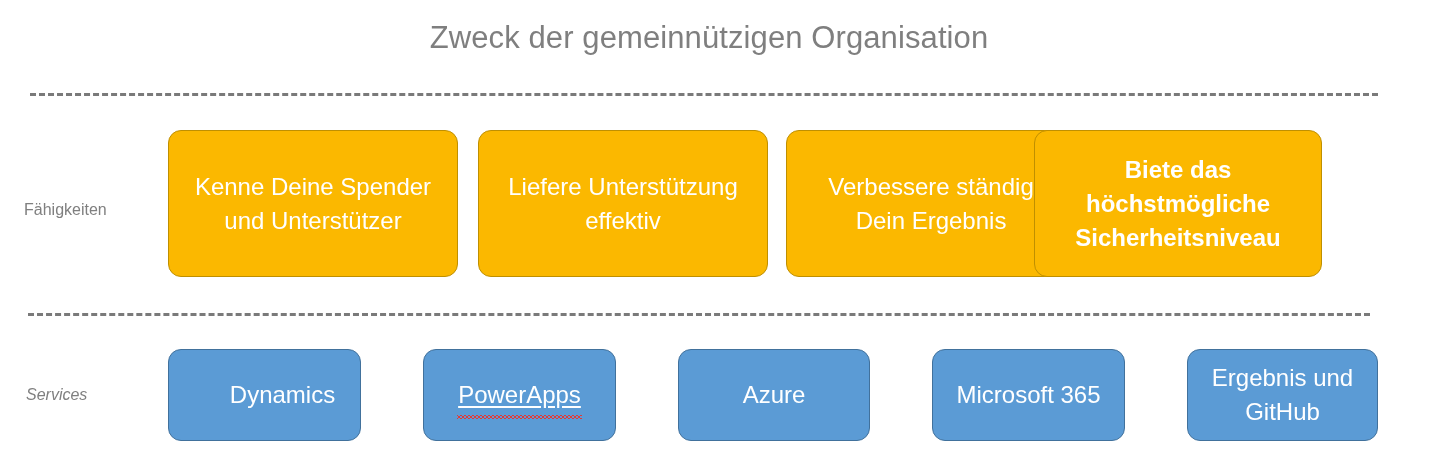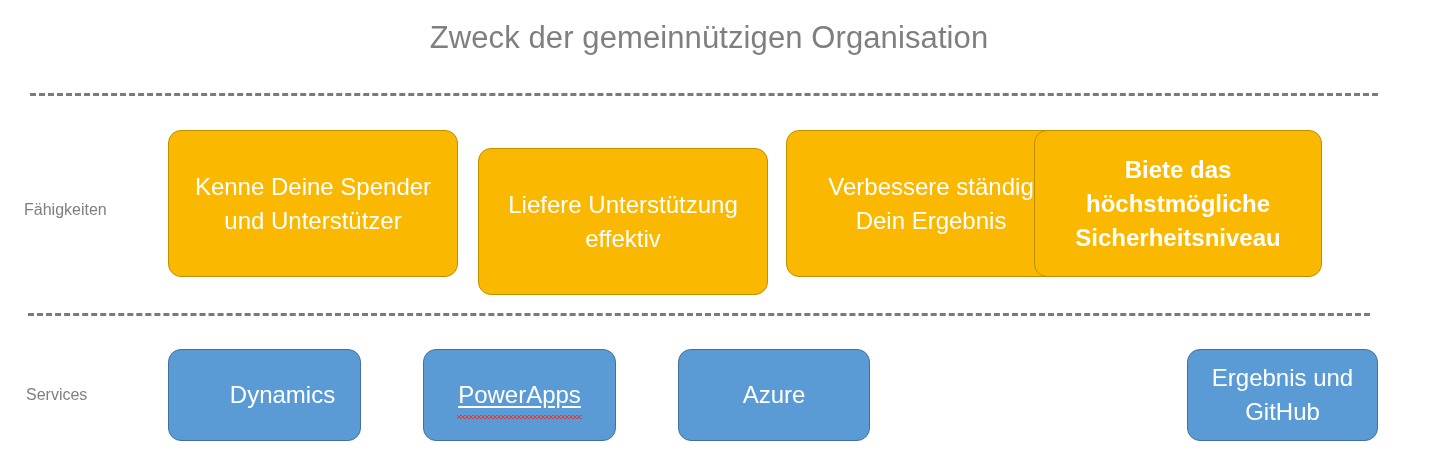--- a/index.html
+++ b/index.html
@@ -60,20 +60,21 @@
     color: #7f7f7f;
     white-space: nowrap;
   }
   .label-capabilities {
     left: 24px;
     top: 196px;
   }
   .label-services {
     left: 26px;
     top: 381px;
+    font-style: italic;
   }
 
   
   .node {
     position: absolute;
     display: flex;
     align-items: center;
     justify-content: center;
     text-align: center;
     color: #ffffff;
@@ -87,21 +88,21 @@
     background: #fcb900;
     background: #fbb800;
     border: 1px solid #bf8f00;
     top: 130px;
     height: 147px;
     width: 290px;
     font-size: 24px;
     line-height: 34px;
   }
   .cap-1 { left: 168px; justify-content: center; }
-  .cap-2 { left: 478px; margin-top: 18px; }
+  .cap-2 { left: 478px; }
   .cap-3 { left: 786px; }
   .cap-4 { left: 1034px; width: 288px; font-weight: bold; }
 
   
   .node-service {
     background: #5b9bd5;
     border: 1px solid #41719c;
     top: 349px;
     height: 92px;
     font-size: 24px;
@@ -190,20 +191,25 @@
       <span>Azure</span>
     </div>
   </div>
 
   <div class="node node-service svc-2">
     <div>
       <span class="spellcheck">PowerApps</span>
     </div>
   </div>
 
+  <div class="node node-service svc-4">
+    <div>
+      <span>Microsoft 365</span>
+    </div>
+  </div>
 
   <div class="node node-service svc-5">
     <div>
       <span>Ergebnis und</span><br>
       <span>GitHub</span>
     </div>
   </div>
 
 </div>
 

